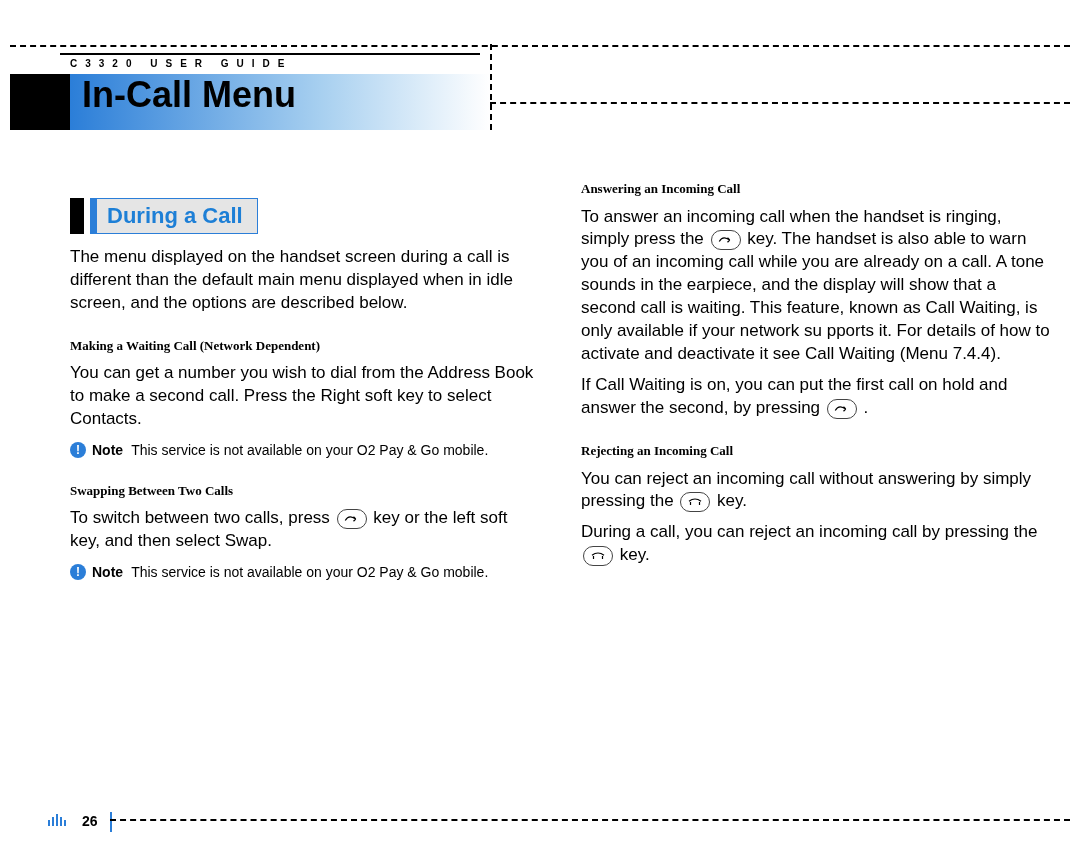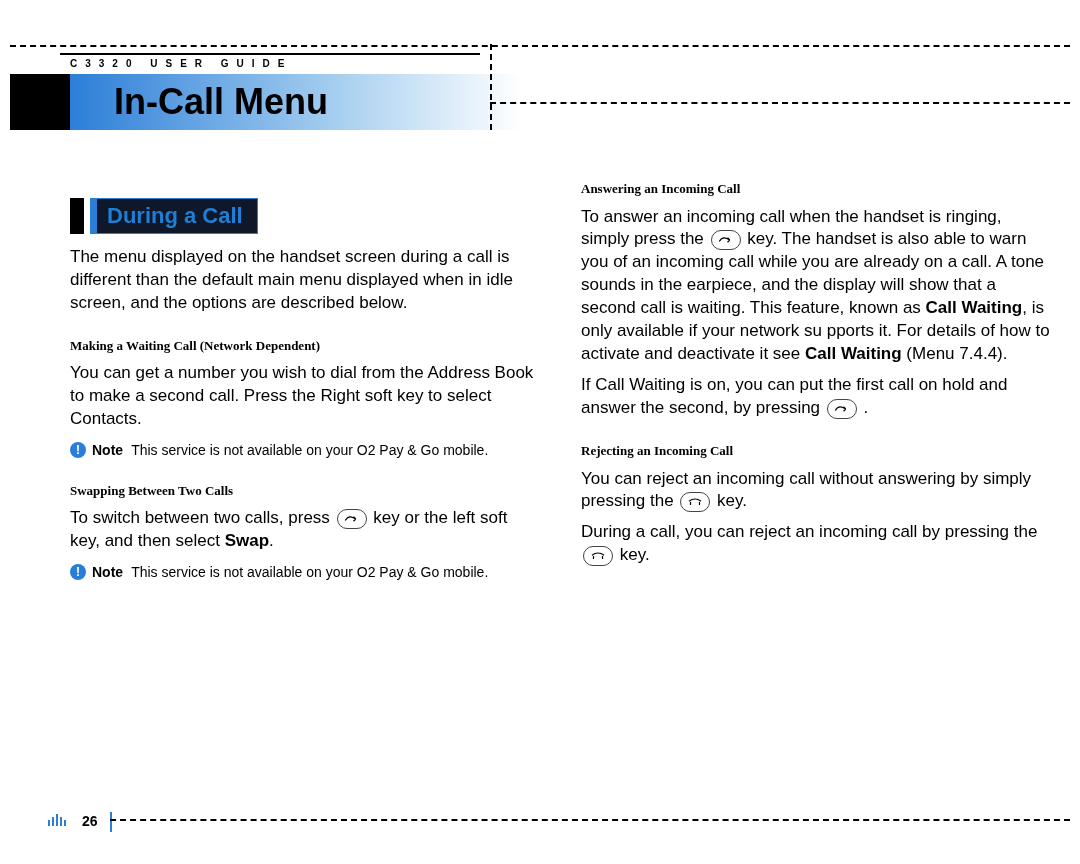--- a/index.html
+++ b/index.html
@@ -51,22 +51,21 @@
     background: #000;
   }
   .title-grad {
     position: absolute;
     left: 60px;
     top: 0;
     width: 420px;
     height: 56px;
     background: linear-gradient(to right, #2b7ed8, #a8d0f0 60%, #fff);
     display: flex;
-    align-items: center;
-    padding-left: 32px;
+    align-items: flex-start;
   }
   .title-text {
     font-size: 36px;
     font-weight: bold;
     color: #000;
     padding-left: 12px;
     font-family: "Arial Narrow", Arial, sans-serif;
     font-stretch: condensed;
   }
   .title-dash-right {
@@ -108,21 +107,21 @@
   }
   .sb-gap {
     width: 6px;
   }
   .sb-blue {
     width: 6px;
     background: #2b7ed8;
   }
   .sb-label {
     border: 1px solid #2b7ed8;
-    background: #0f172a;
+    background: #e5e5e5;
     color: #1d7fd6;
     font-weight: bold;
     font-size: 22px;
     padding: 2px 14px 2px 10px;
     font-family: "Arial Narrow", Arial, sans-serif;
     font-stretch: condensed;
   }
   .hsub {
     font-weight: bold;
     font-size: 13px;
@@ -212,21 +211,21 @@
     bottom: 5px;
     border-top: 2px dashed #000;
   }
   .footer-v {
     position: absolute;
     left: 100px;
     bottom: -6px;
     height: 20px;
     border-left: 2px solid #2b7ed8;
   }
-  b { font-weight: bold; }
+  b { font-weight: normal; }
 </style>
 </head>
 <body>
 
 <div class="top-dashes"></div>
 <div class="top-dashes-inner"></div>
 <div class="running-head">C3320 USER GUIDE</div>
 
 <div class="title-row">
   <div class="title-black"></div>

